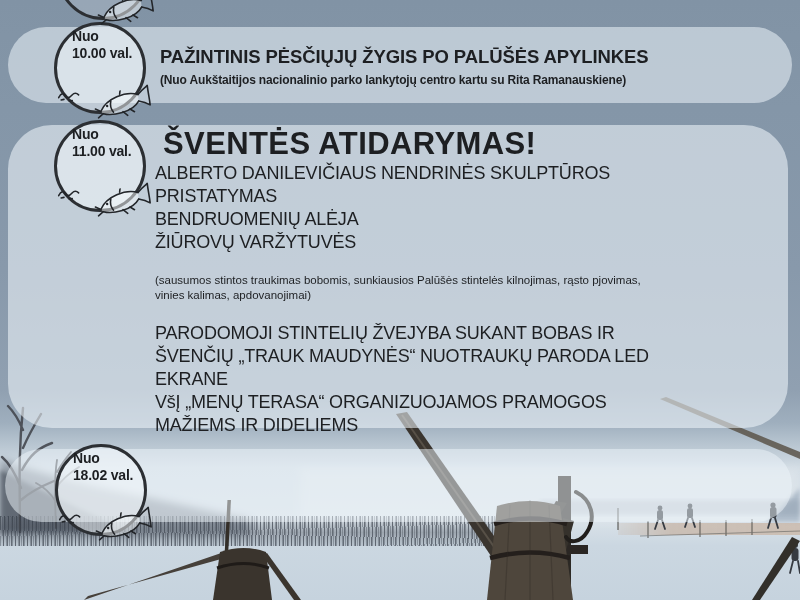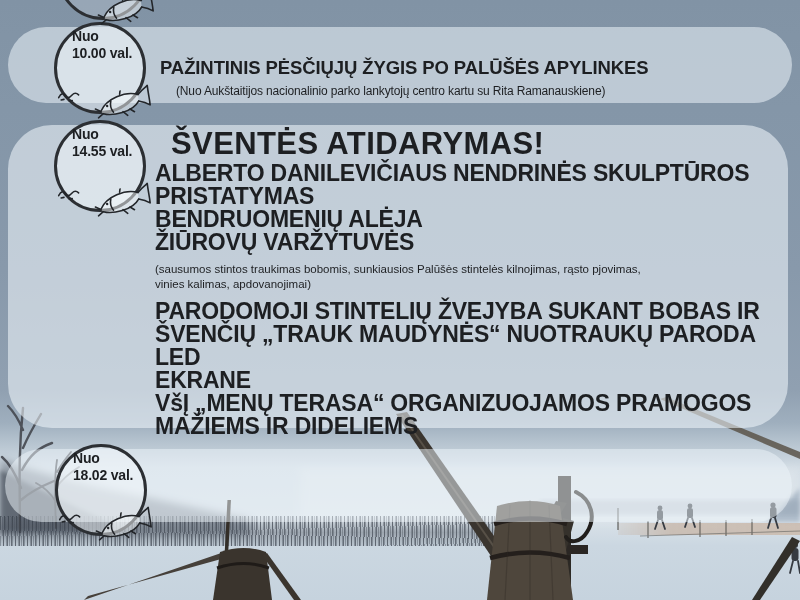--- a/index.html
+++ b/index.html
@@ -42,27 +42,27 @@
   }
   .badge-text{padding:3px 0 0 15px;font-weight:700;font-size:14px;line-height:17px;letter-spacing:-.2px;}
   .badge-text span{display:block;white-space:nowrap;}
   .badge .fish{position:absolute;right:-10px;bottom:-7px;width:60px;height:28px;transform:rotate(-14deg);}
   .badge .scribble{position:absolute;left:1px;bottom:8px;width:24px;height:13px;transform:rotate(8deg);}
   .badge-partial{left:57px;top:-72px;z-index:6;background:rgba(241,246,250,.2);}
   .b1{left:46px;top:-5px;}
   .b2{left:46px;top:-5px;}
   .b3{left:50px;top:-5px;}
   
-  .content-1{position:absolute;left:152px;top:30px;width:600px;}
+  .content-1{position:absolute;left:152px;top:19px;width:600px;}
   .event-title{font-size:18.5px;line-height:22px;font-weight:700;letter-spacing:-.1px;}
-  .event-note{font-size:12px;line-height:15px;font-weight:400;margin-top:5px;letter-spacing:-.15px;margin-left:16px;}
+  .event-note{font-size:12px;line-height:15px;font-weight:700;margin-top:5px;letter-spacing:-.15px;}
   .content-2{position:absolute;left:147px;top:2px;width:625px;}
-  .program-header{font-size:31px;line-height:34px;font-weight:800;letter-spacing:.4px;margin:0 0 1px 16px;}
-  .program-list .s-bold{font-size:23px;line-height:23px;font-weight:700;letter-spacing:-.2px;white-space:pre-line;}
-  .program-list .s-note{font-size:11.5px;line-height:15px;font-weight:400;white-space:pre-line;margin:8px 0;}
+  .program-header{font-size:31px;line-height:34px;font-weight:800;letter-spacing:.4px;margin:0 0 1px 8px;}
+  .program-list .s-bold{font-size:18px;line-height:23px;font-weight:400;letter-spacing:-.2px;white-space:pre-line;}
+  .program-list .s-note{font-size:11.5px;line-height:15px;font-weight:400;white-space:pre-line;margin:19px 0;}
   .content-3{position:absolute;left:153px;top:11px;width:600px;}
   .content-3 .s-bold{font-size:17.5px;line-height:22px;font-weight:700;letter-spacing:-.1px;white-space:pre-line;}
   .sketch{stroke:#23262a;stroke-width:1.7;fill:none;stroke-linecap:round;stroke-linejoin:round;}
 </style>
 </head>
 <body>
 
 <div class="poster">
 
   <div class="photo-base"></div>
@@ -193,21 +193,21 @@
     <div class="content-1">
       <div class="event-title">PAŽINTINIS PĖSČIŲJŲ ŽYGIS PO PALŪŠĖS APYLINKES</div>
       <div class="event-note">(Nuo Aukštaitijos nacionalinio parko lankytojų centro kartu su Rita Ramanauskiene)</div>
     </div>
   </section>
 
   <section class="row panel-2">
     <div class="badge b2">
       <div class="badge-text">
         <span>Nuo</span>
-        <span>14.55 val.</span>
+        <span>11.00 val.</span>
       </div>
       <svg class="scribble" viewBox="0 0 26 14">
         <path class="sketch" stroke-width="1.5" d="M1 10 q3 -8 7 -3 q3 4 7 -2 q3 -4 7 -1 M4 12 l3 -1 M13 12 l3 -1"></path>
       </svg>
       <svg class="fish" viewBox="0 0 64 30">
         <path d="M7 17 C16 5 38 2 50 9 L49 16 C40 26 18 25 9 20 Z" fill="rgba(248,251,253,0.5)"></path>
         <g class="sketch">
           <path d="M7 17 C16 5 38 2 50 9"></path>
             <path d="M9 20 C18 25 40 26 49 16"></path>
           <path d="M50 9 C55 5 60 3 62 2 M49 16 C54 18 58 21 60 23 M62 2 C61 9 61 16 60 23"></path>

